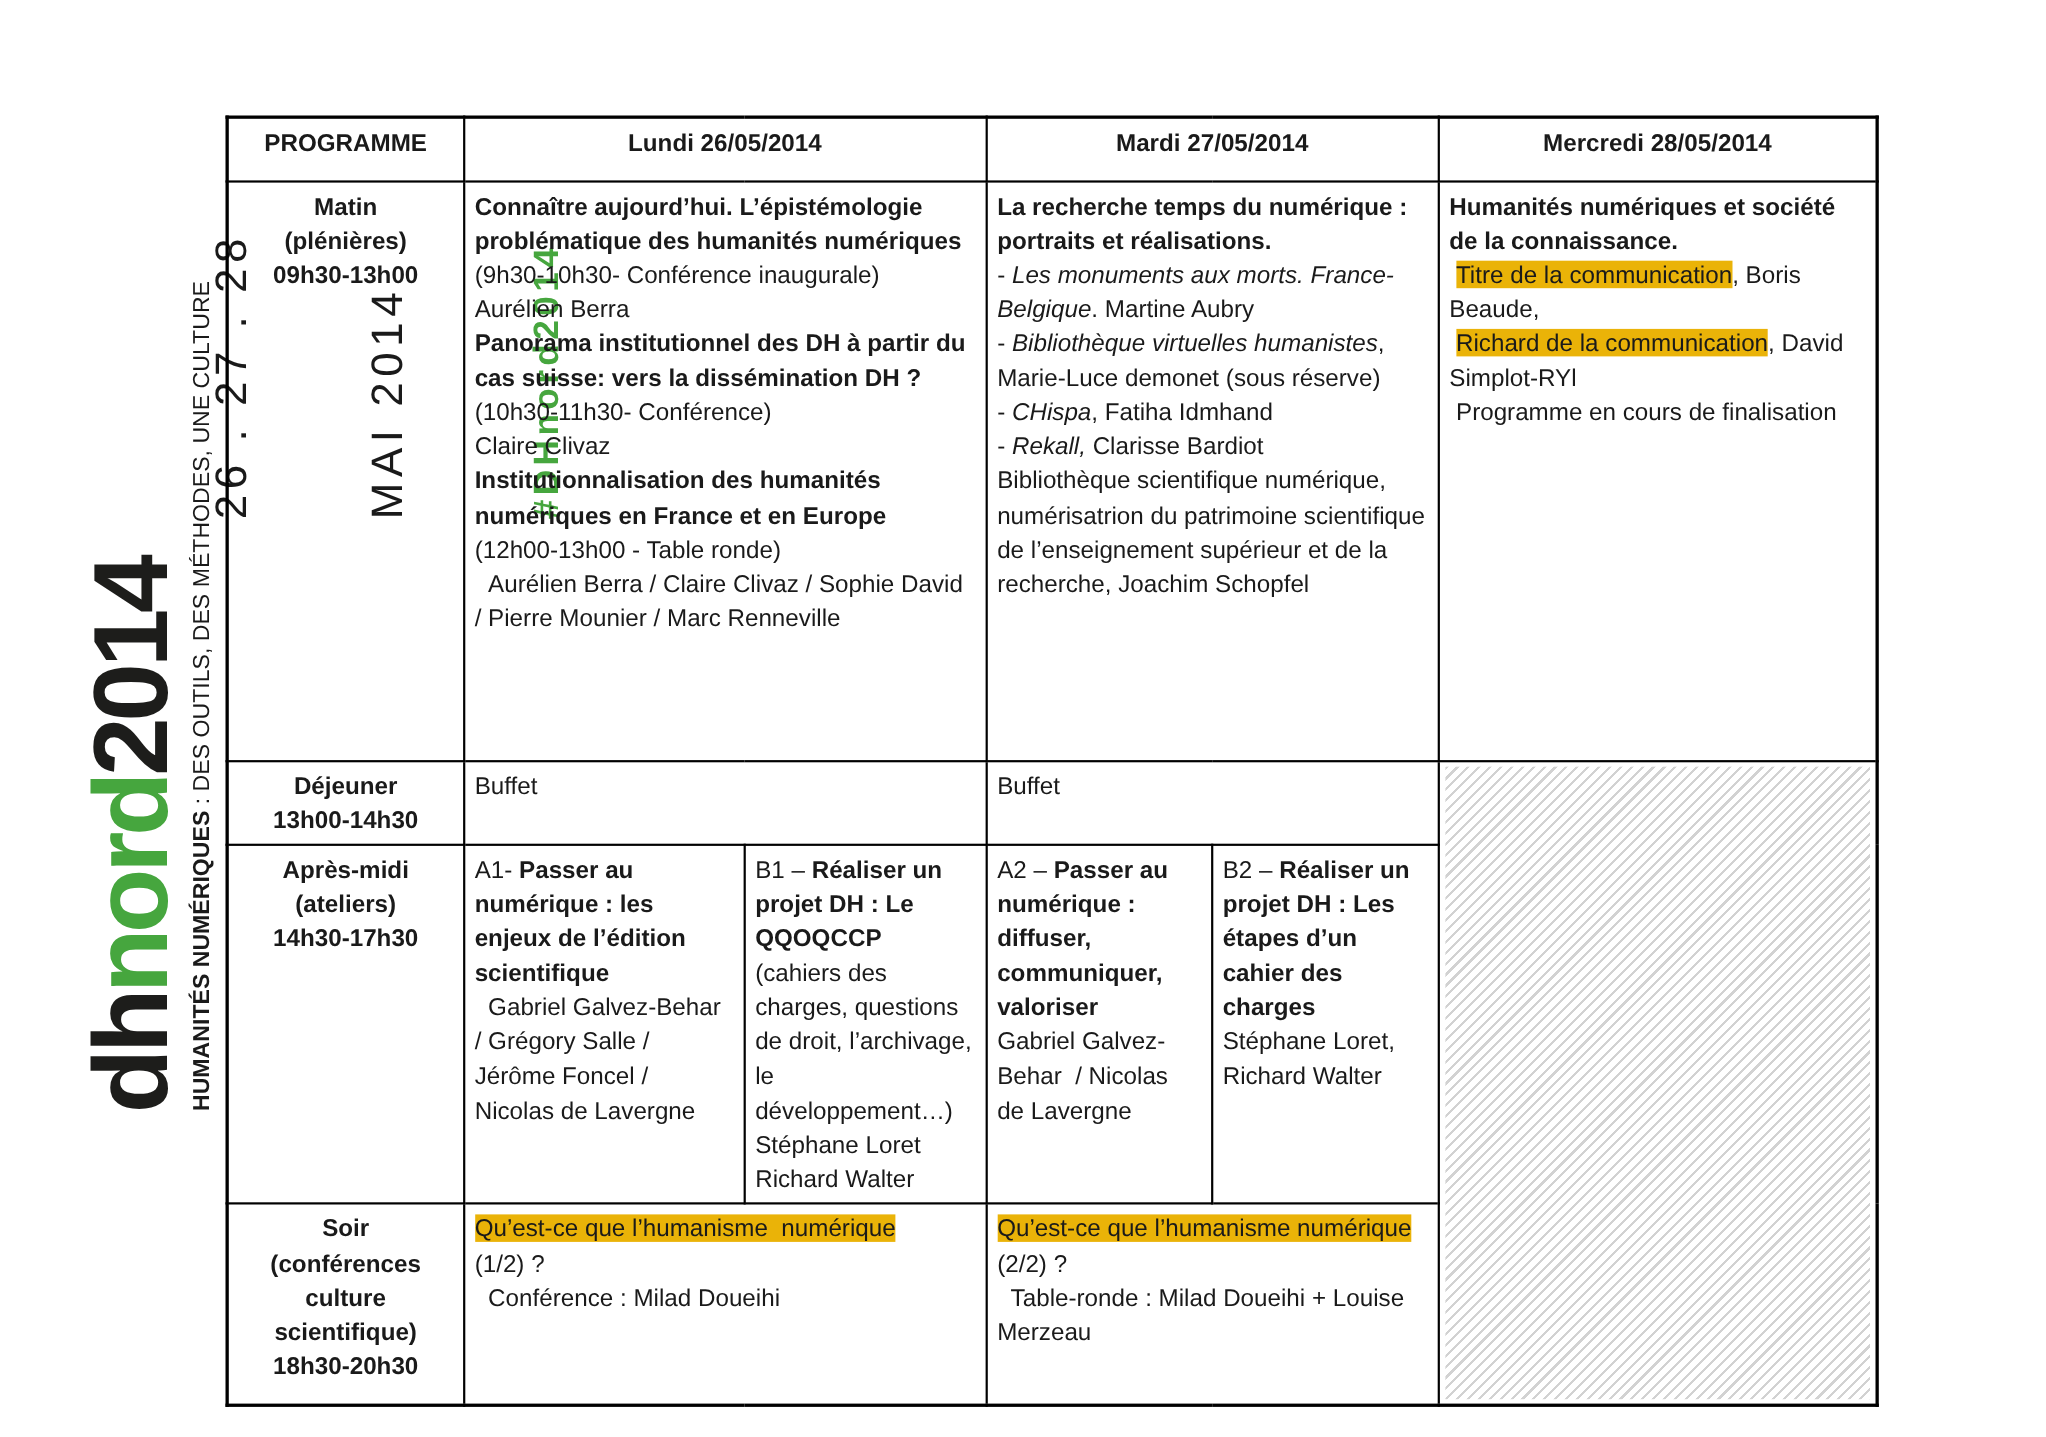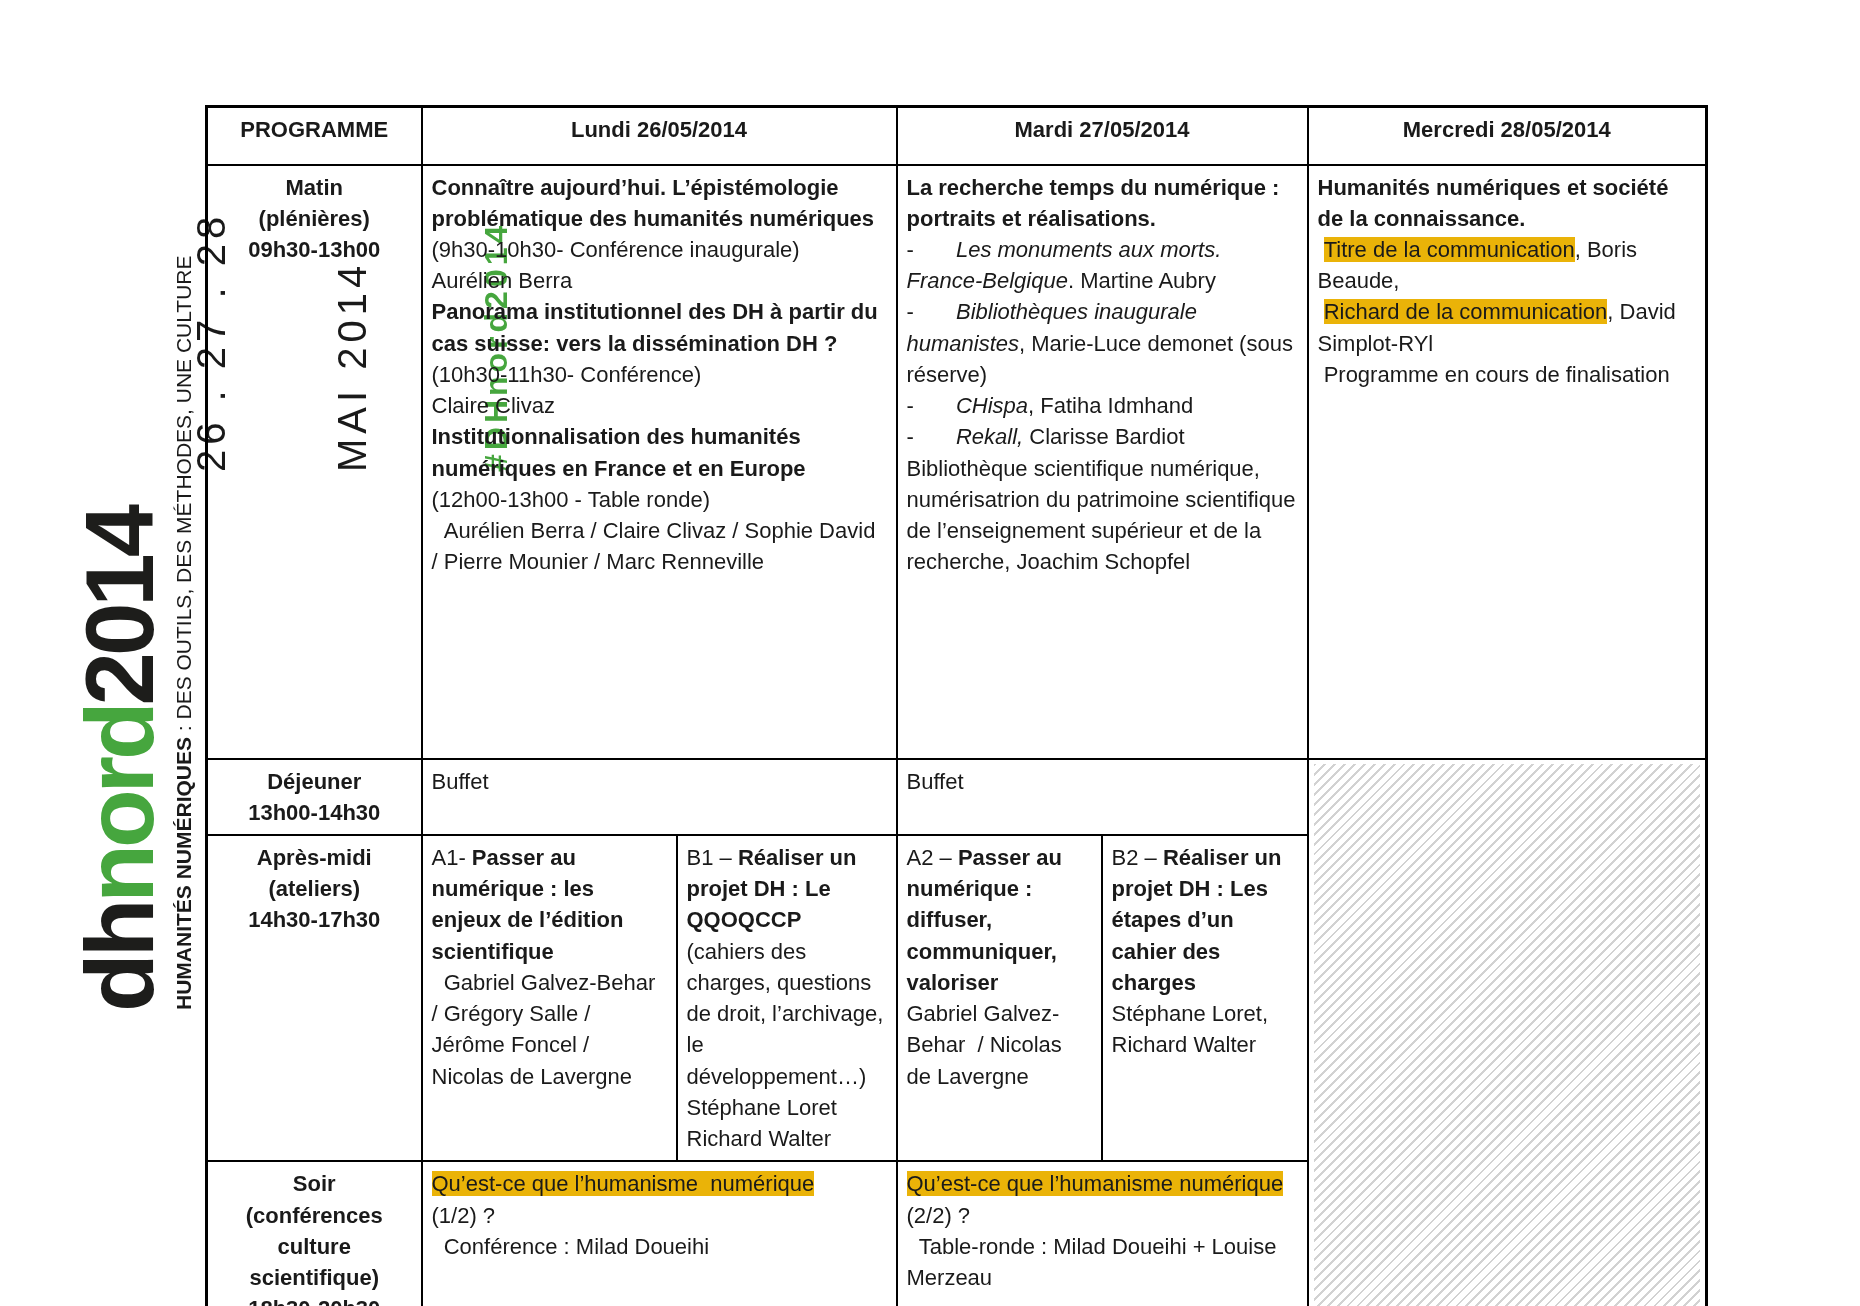--- a/index.html
+++ b/index.html
@@ -38,26 +38,26 @@
     font-weight:bold;white-space:normal;
   }
   tr.hdr td.prog-hdr{font-size:26px;}
   tr.hdr td.day-hdr{font-size:30px;text-align:center;}
   td.lbl{
     font-weight:bold;text-align:center;vertical-align:middle;
     font-size:22px;line-height:1.45;
   }
   td.buffet{vertical-align:middle;}
   tr.r-hdr{height:58px;}
-  tr.r-matin{height:594px;}
+  tr.r-matin{height:527px;}
   tr.r-dej{height:60px;}
   tr.r-pm{height:326px;}
   tr.r-soir{height:183px;}
   .b{font-weight:bold;}
-  .i{font-style:italic;margin-left:36px;}
+  .i{font-style:italic;}
   .hl{background:#eab308;}
   td.hatch-cell{position:relative;padding:0;}
   .hatch{
     position:absolute;top:4px;left:5px;right:5px;bottom:4px;
     background:repeating-linear-gradient(135deg,#d2d2d2 0 2px,#ffffff 2px 7px);
   }
 </style>
 </head>
 <body>
 
@@ -95,21 +95,21 @@
 (9h30-10h30- Conférence inaugurale)
 Aurélien Berra
 </span><span class="b">Panorama institutionnel des DH à partir du cas suisse: vers la dissémination DH ?</span><span>
 (10h30-11h30- Conférence)
 Claire Clivaz
 </span><span class="b">Institutionnalisation des humanités numériques en France et en Europe</span><span>
 (12h00-13h00 - Table ronde)
   Aurélien Berra / Claire Clivaz / Sophie David / Pierre Mounier / Marc Renneville</span></td>
     <td colspan="2"><span class="b">La recherche temps du numérique : portraits et réalisations.</span><span>
 - </span><span class="i">Les monuments aux morts. France-Belgique</span><span>. Martine Aubry
-- </span><span class="i">Bibliothèques inaugurale humanistes</span><span>, Marie-Luce demonet (sous réserve)
+- </span><span class="i">Bibliothèque virtuelles humanistes</span><span>, Marie-Luce demonet (sous réserve)
 - </span><span class="i">CHispa</span><span>, Fatiha Idmhand
 - </span><span class="i">Rekall,</span><span> Clarisse Bardiot
 Bibliothèque scientifique numérique, numérisatrion du patrimoine scientifique de l’enseignement supérieur et de la recherche, Joachim Schopfel</span></td>
     <td><span class="b">Humanités numériques et société de la connaissance.</span><span>
  </span><span class="hl">Titre de la communication</span><span>, Boris Beaude,
  </span><span class="hl">Richard de la communication</span><span>, David Simplot-RYl
  Programme en cours de finalisation</span></td>
   </tr>
   <tr class="r-dej">
     <td class="lbl">Déjeuner

